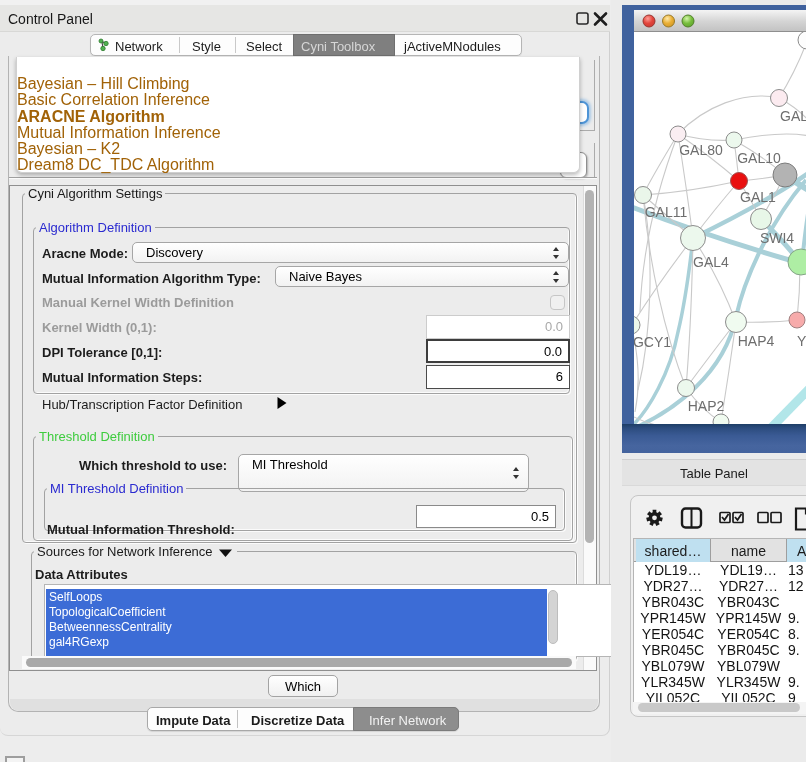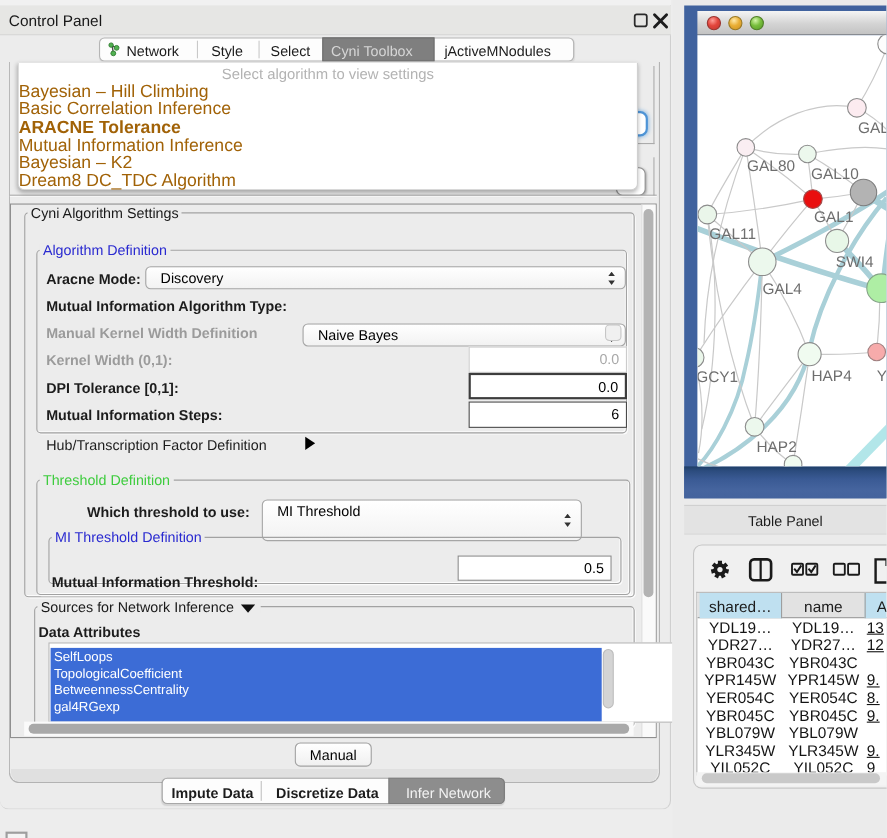--- a/index.html
+++ b/index.html
@@ -15,21 +15,21 @@
 .combo .ar { position:absolute; right:8px; top:50%; margin-top:-6px; width:8px; height:12px; }
 .field { background:#fff; border:1px solid #555; font-size:13px; color:#000;
   text-align:right; padding-right:6px; }
 .grp { position:absolute; border:1px solid #a2a2a2; border-radius:4px;
   box-shadow: inset -1px -1px 0 #fbfbfb, 1px 1px 0 #fbfbfb; }
 .gtitle { position:absolute; font-size:13px; background:#ececec; padding:0 3px;
   white-space:nowrap; line-height:13px; }
 .tr { position:relative; height:16px; }
 .tr .c1 { position:absolute; left:1px; width:76px; text-align:center; }
 .tr .c2 { position:absolute; left:77px; width:75px; text-align:center; }
-.tr .c3 { position:absolute; left:154px;text-decoration:underline; }
+.tr .c3 { position:absolute; left:154px; }
 </style>
 </head>
 <body>
 <div id="page">
 
 <div class="abs" id="cpwin" style="left:0; top:0; width:610px; height:736px; background:#ececec;
   border-right:1px solid #cfcfcf; border-bottom:1px solid #d6d6d6; border-radius:0 0 8px 8px;"></div>
 <div class="abs" style="left:1px; top:0; width:2px; height:4px; background:#5a5a5a;"></div>
 
 <div class="abs" style="left:0; top:0; width:610px; height:5px; background:#f1f1f1;"></div>
@@ -82,21 +82,21 @@
 
 <div class="grp" style="left:33px; top:227px; width:537px; height:167px;"></div>
 <div class="gtitle" style="left:36px; top:221px; color:#2a2ad0;">Algorithm Definition</div>
 
 <div class="abs lbl bold" style="left:42px; top:246px;">Aracne Mode:</div>
 <div class="combo abs" style="left:132px; top:242px; width:437px; height:21px; line-height:19px; padding-left:13px;">Discovery
   <svg class="ar" viewBox="0 0 8 12">
         <path d="M4 0 L7 4 L1 4 Z M4 12 L7 8 L1 8 Z" fill="#333"></path>
       </svg></div>
 <div class="abs lbl bold" style="left:42px; top:271px;">Mutual Information Algorithm Type:</div>
-<div class="combo abs" style="left:275px; top:266px; width:294px; height:21px; line-height:19px; padding-left:13px;margin-top:28px;">Naive Bayes
+<div class="combo abs" style="left:275px; top:266px; width:294px; height:21px; line-height:19px; padding-left:13px;">Naive Bayes
   <svg class="ar" viewBox="0 0 8 12">
         <path d="M4 0 L7 4 L1 4 Z M4 12 L7 8 L1 8 Z" fill="#333"></path>
       </svg></div>
 <div class="abs glbl bold" style="left:42px; top:295px;">Manual Kernel Width Definition</div>
 <div class="abs" style="left:550px; top:295px; width:15px; height:15px; background:#f0f0f0; border:1px solid #c6c6c6; border-radius:4px;"></div>
 <div class="abs glbl bold" style="left:42px; top:320px;">Kernel Width (0,1):</div>
 <div class="field abs" style="left:426px; top:315px; width:144px; height:24px; line-height:22px; border-color:#cccccc; color:#a9a9a9;">0.0</div>
 <div class="abs lbl bold" style="left:42px; top:345px;">DPI Tolerance [0,1]:</div>
 <div class="field abs" style="left:426px; top:339px; width:144px; height:24px; line-height:22px; border:2px solid #3d3d3d;">0.0</div>
 <div class="abs lbl bold" style="left:42px; top:370px;">Mutual Information Steps:</div>
@@ -131,25 +131,24 @@
   <div class="abs" style="left:4px; top:5px; font-size:12px; color:#fff; line-height:15px;">SelfLoops<br>TopologicalCoefficient<br>BetweennessCentrality<br>gal4RGexp</div>
   <div class="abs" style="left:503px; top:5px; width:10px; height:54px; background:#d4d4d4; border:1px solid #bdbdbd; border-radius:5px;"></div>
 </div>
 
 <div class="abs" style="left:22px; top:656px; width:554px; height:13px; background:#fafafa;"></div>
 <div class="abs" style="left:26px; top:658px; width:546px; height:9px; background:#a9a9a9; border-radius:5px;"></div>
 
 <div class="abs" style="left:16px; top:57px; width:564px; height:116px; background:#ffffff;
   border:1px solid #d0d0d0; border-top:none; border-radius:0 0 6px 6px;
   box-shadow:0 2px 4px rgba(0,0,0,0.28);"></div>
-<div class="abs" style="left:16px; top:60px; width:564px; height:14px; font-size:13.5px; color:#b3b3b3; text-align:center;">Select algorithm to view settings</div>
-<div class="abs" style="left:17px; top:76px; font-size:16px; color:#a16207; line-height:16.3px; white-space:nowrap;">Bayesian – Hill Climbing<br>Basic Correlation Inference<br><span class="bold">ARACNE Tolerance</span><br>Mutual Information Inference<br>Bayesian – K2<br>Dream8 DC_TDC Algorithm</div>
+<div class="abs" style="left:17px; top:76px; font-size:16px; color:#a16207; line-height:16.3px; white-space:nowrap;">Bayesian – Hill Climbing<br>Basic Correlation Inference<br><span class="bold">ARACNE Algorithm</span><br>Mutual Information Inference<br>Bayesian – K2<br>Dream8 DC_TDC Algorithm</div>
 
 <div class="abs" style="left:268px; top:675px; width:70px; height:22px; background:linear-gradient(#ffffff,#f0f0f0);
-  border:1px solid #a3a3a3; border-radius:5px; text-align:center; font-size:13px; color:#000; line-height:21px;">Manual</div>
+  border:1px solid #a3a3a3; border-radius:5px; text-align:center; font-size:13px; color:#000; line-height:21px;">Which</div>
 
 <div class="abs" style="left:147px; top:707px; width:312px; height:24px; background:#fdfdfd;
   border:1px solid #a8a8a8; border-radius:5px; box-shadow:0 1px 1px rgba(0,0,0,0.1);"></div>
 <div class="abs" style="left:353px; top:707px; width:106px; height:24px; background:#8d8d8d; border:1px solid #7b7b7b; border-radius:0 5px 5px 0;"></div>
 <div class="abs" style="left:237px; top:710px; width:1px; height:18px; background:#c2c2c2;"></div>
 <div class="abs lbl bold" style="left:156px; top:713px;">Impute Data</div>
 <div class="abs lbl bold" style="left:251px; top:713px;">Discretize Data</div>
 <div class="abs lbl bold" style="left:369px; top:713px; color:#f2f2f2; font-weight:normal; font-size:13px;">Infer Network</div>
 
 <div class="abs" style="left:5px; top:756px; width:20px; height:10px; background:#f4f4f4; border:2px solid #9e9e9e;"></div>

